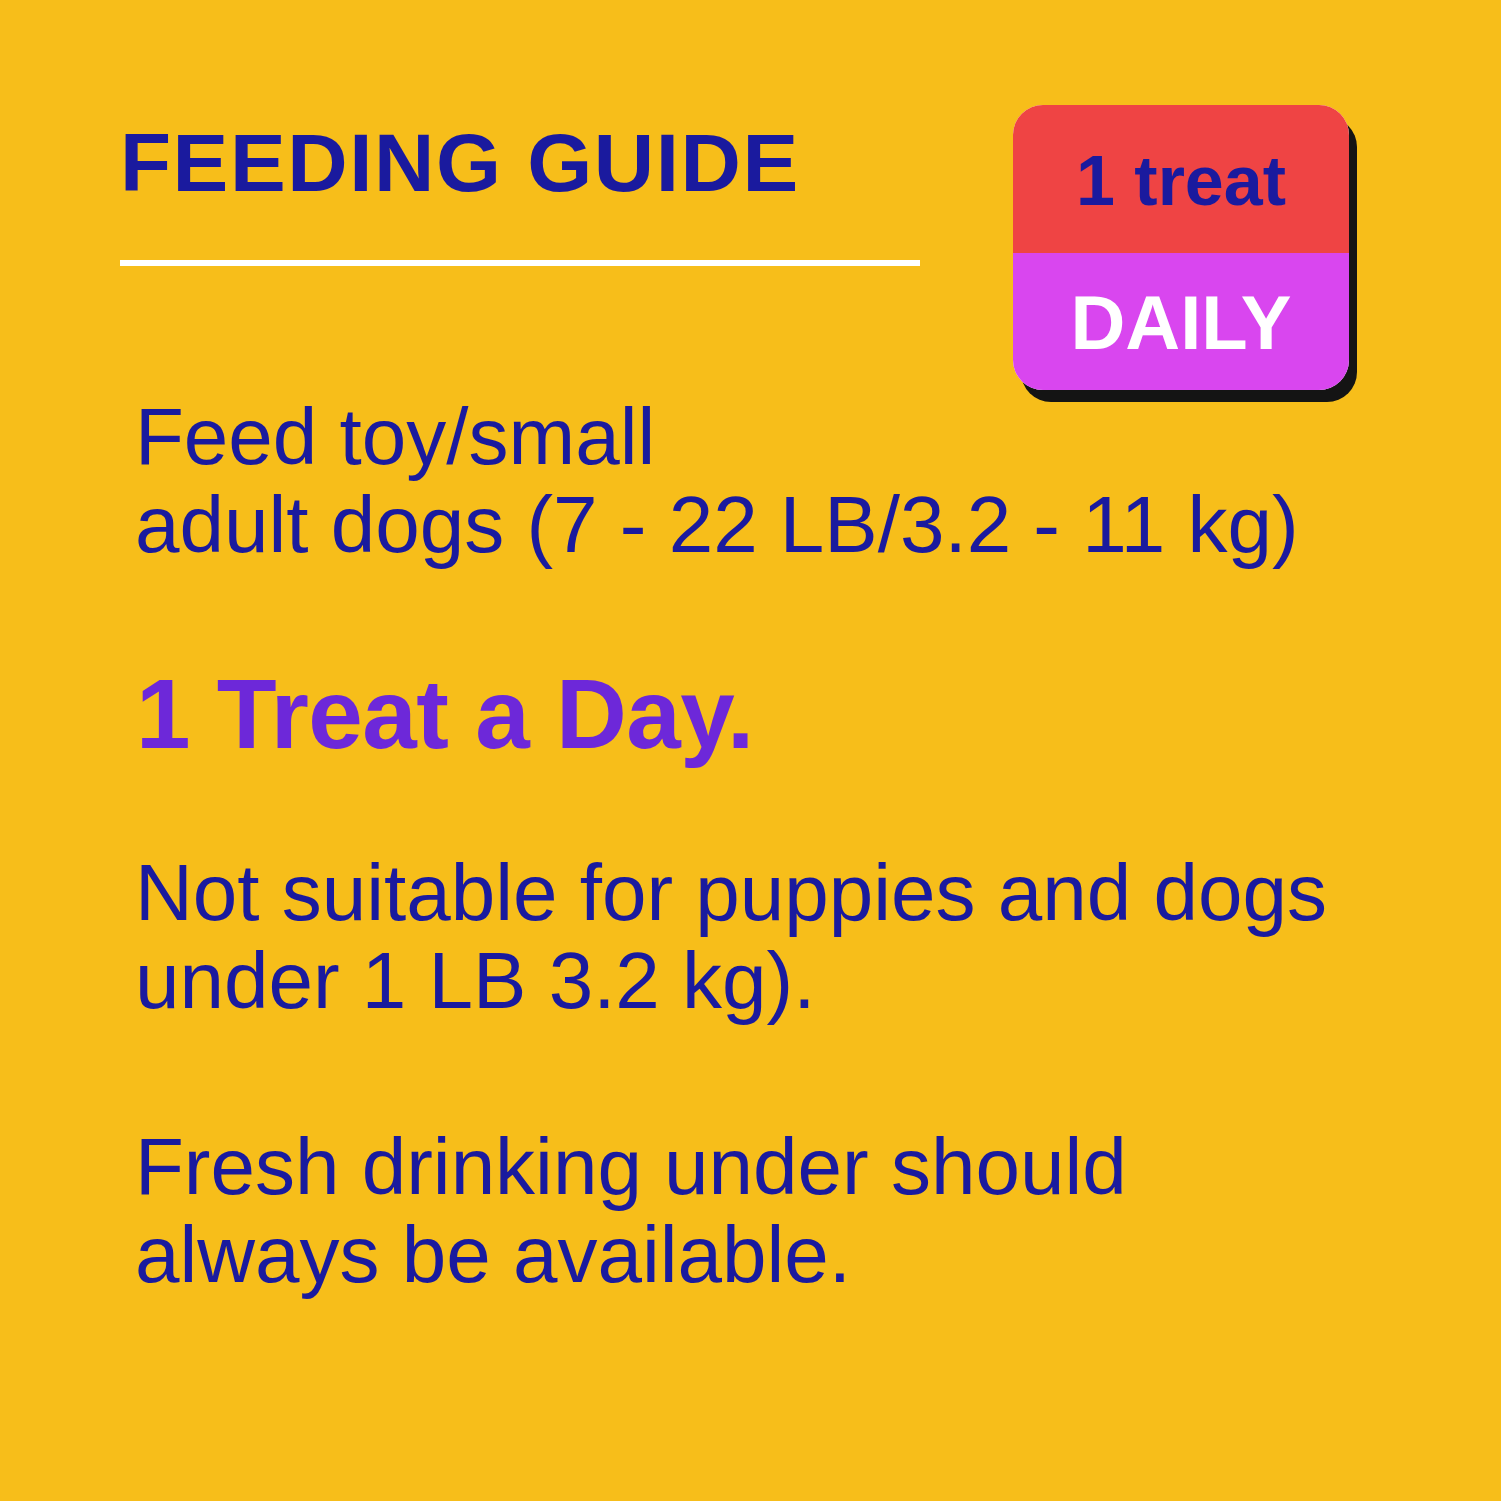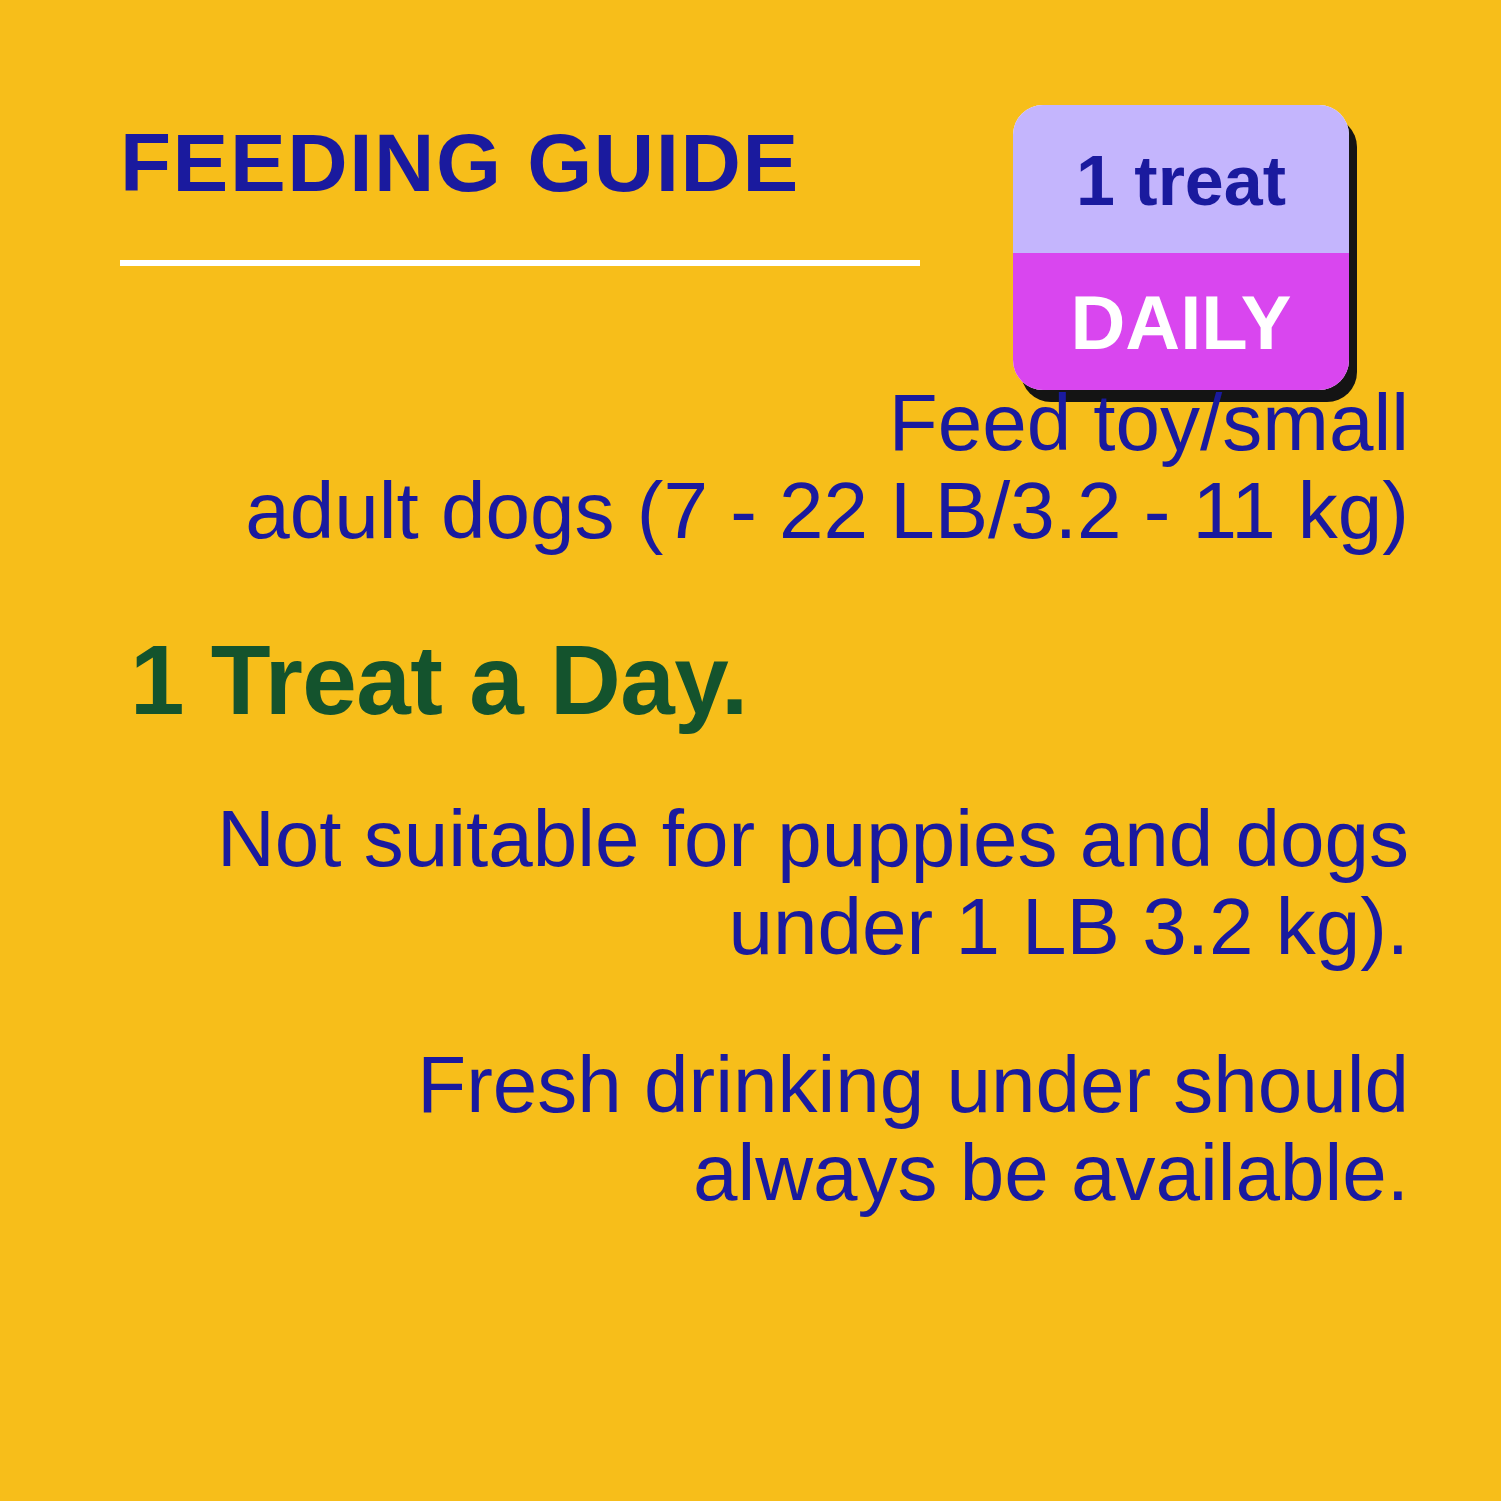--- a/index.html
+++ b/index.html
@@ -84,21 +84,21 @@
     border-radius: 30px;
     overflow: hidden;
     background: #ffffff;
   }
   .badge-top {
     position: absolute;
     left: 0;
     top: 0;
     width: 100%;
     height: 148px;
-    background: #c4b5fd;
+    background: #ef4444;
     display: flex;
     align-items: center;
     justify-content: center;
   }
   .badge-bottom {
     position: absolute;
     left: 0;
     top: 148px;
     width: 100%;
     height: 137px;
@@ -129,37 +129,36 @@
 
   
   .body-block {
     position: absolute;
     left: 120px;
     top: 378px;
     width: 1290px;
   }
 
   .para {
-    margin: 1px;
+    margin: 15px;
     font-family: "Liberation Sans", sans-serif;
     font-weight: normal;
     font-size: 80px;
     line-height: 88px;
     color: #1a1a9e;
     white-space: pre-line;
-    text-align: right;
   }
 
   .para-emphasis {
-    margin: 10px;
+    margin: 16px;
     font-family: "Liberation Sans", sans-serif;
     font-weight: bold;
     font-size: 98px;
     line-height: 104px;
-    color: #14532d;
+    color: #6d28d9;
     white-space: pre-line;
     letter-spacing: -0.5px;
   }
 
   .gap-1 { height: 62px; }
   .gap-2 { height: 52px; }
   .gap-3 { height: 68px; }
 </style>
 </head>
 <body>

